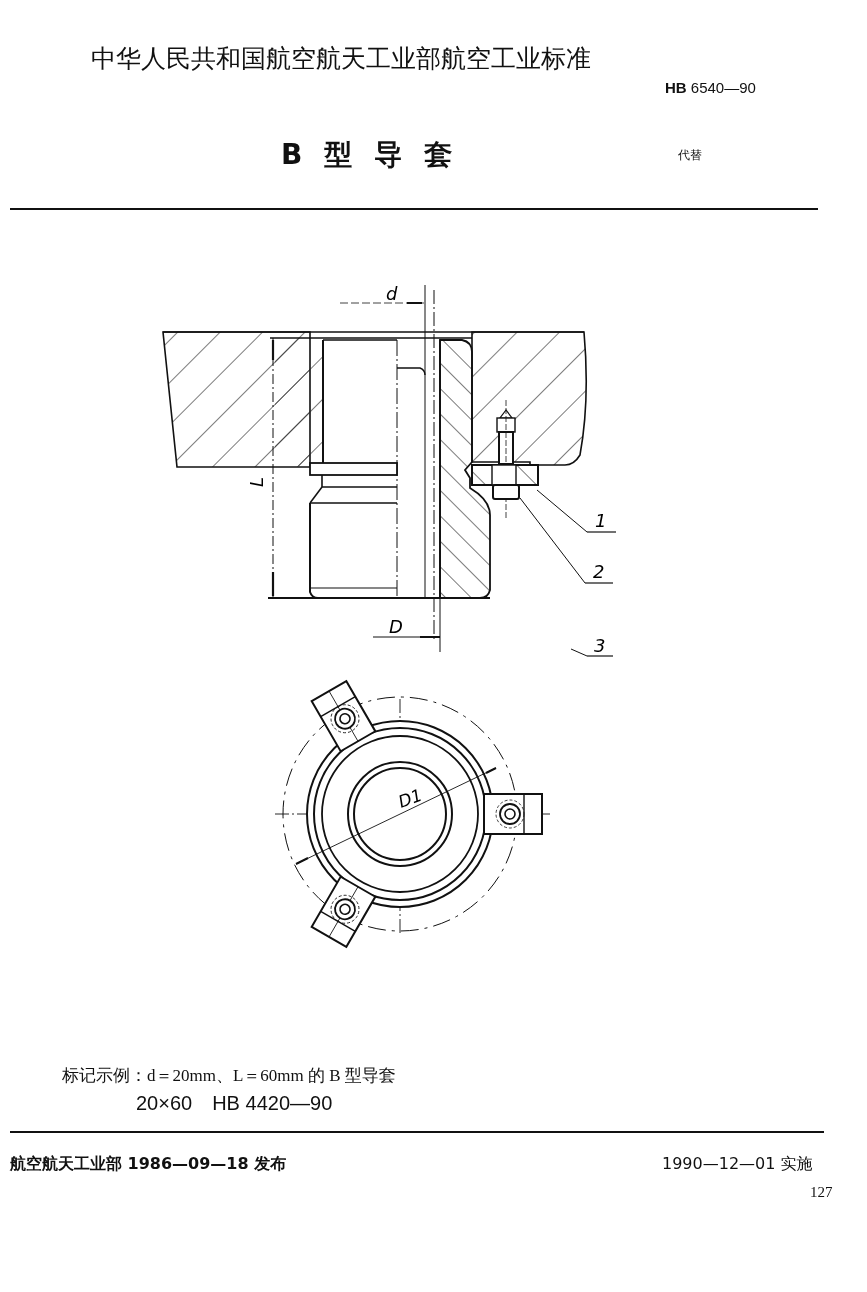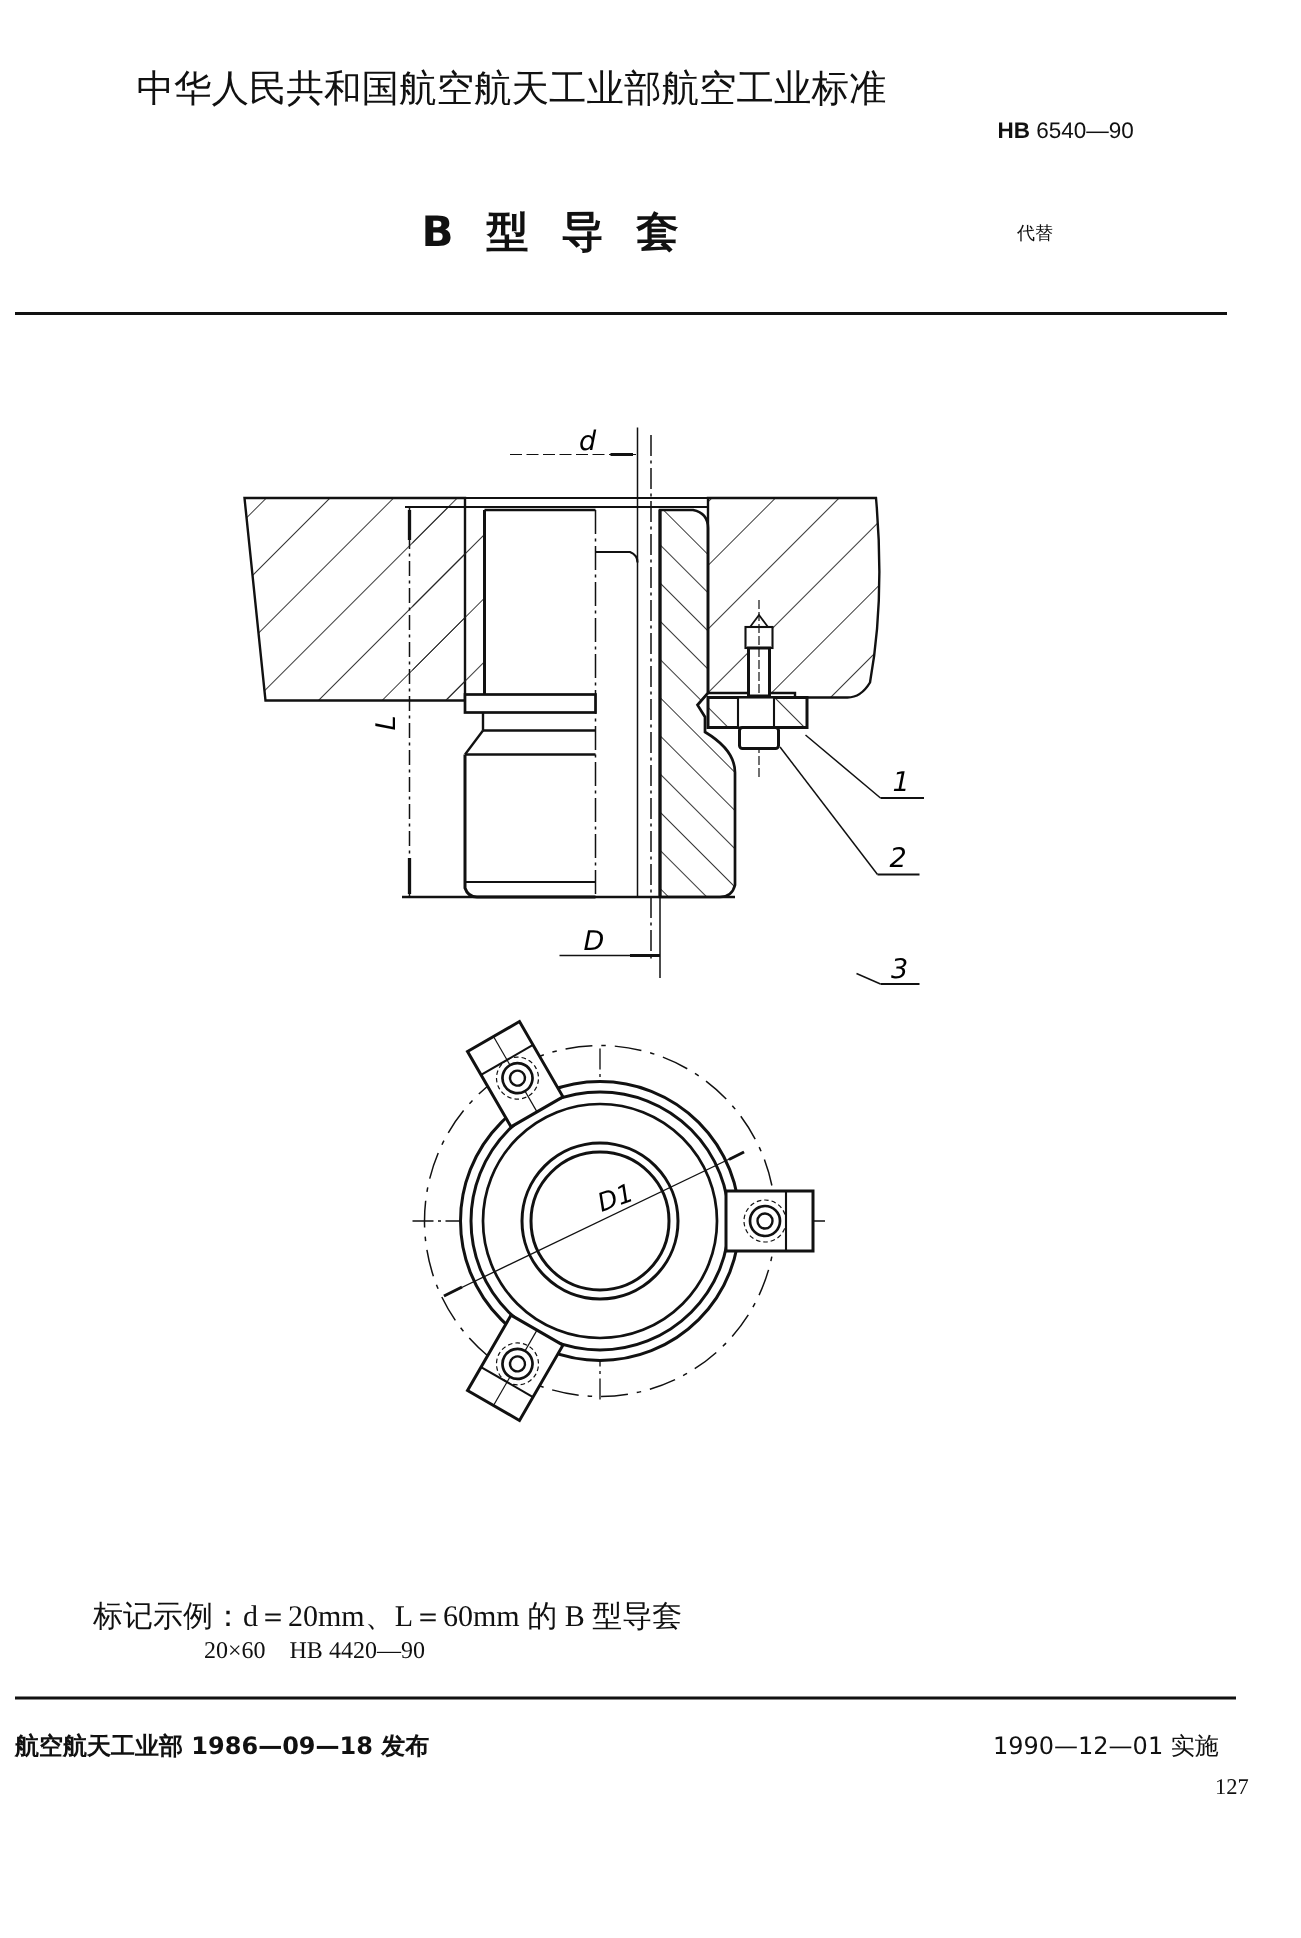--- a/index.html
+++ b/index.html
@@ -6,22 +6,22 @@
   body { width: 867px; height: 1292px; position: relative; overflow: hidden; color: #111; font-family: "DejaVu Sans", sans-serif; }
   .abs { position: absolute; }
   .std-title { left: 91px; top: 42px; font-size: 25px; font-weight: normal; letter-spacing: 0px; white-space: nowrap; }
   .std-code { left: 665px; top: 79px; font-size: 15px; font-family: "Liberation Sans", sans-serif; white-space: nowrap; }
   .std-code b { font-family: Liberation Sans, sans-serif; }
   .doc-title { left: 281px; top: 108px; font-size: 28px; font-weight: bold; letter-spacing: 22px; white-space: nowrap; margin-top: 28px; }
   .replaces { left: 678px; top: 147px; font-size: 12px; white-space: nowrap; }
   .rule-top { left: 10px; top: 208px; width: 808px; height: 2px; background: #111; }
   .rule-bottom { left: 10px; top: 1131px; width: 814px; height: 2px; background: #111; }
   .drawing { left: 0; top: 220px; }
-  .example-line1 { left: 62px; top: 1064px; font-size: 20px; font-family: "Liberation Serif", serif; white-space: nowrap; }
-  .example-line2 { left: 136px; top: 1090px; font-size: 16px; font-family: Liberation Serif, serif; white-space: nowrap; }
+  .example-line1 { left: 62px; top: 1064px; font-size: 17px; font-family: "Liberation Serif", serif; white-space: nowrap; }
+  .example-line2 { left: 136px; top: 1090px; font-size: 20px; font-family: Liberation Sans, sans-serif; white-space: nowrap; }
   .footer-left { left: 10px; top: 1154px; font-size: 16px; font-weight: bold; white-space: nowrap; }
   .footer-right { left: 662px; top: 1154px; font-size: 16px; font-weight: normal; white-space: nowrap; }
   .page-num { left: 810px; top: 1184px; font-size: 15px; font-family: "Liberation Serif", serif; }
   svg text { font-family: "DejaVu Sans", sans-serif; font-style: italic; }
 </style>
 </head>
 <body>
 
 <div class="abs std-title">中华人民共和国航空航天工业部航空工业标准</div>
 <div class="abs std-code"><b>HB</b> <span>6540—90</span></div>

